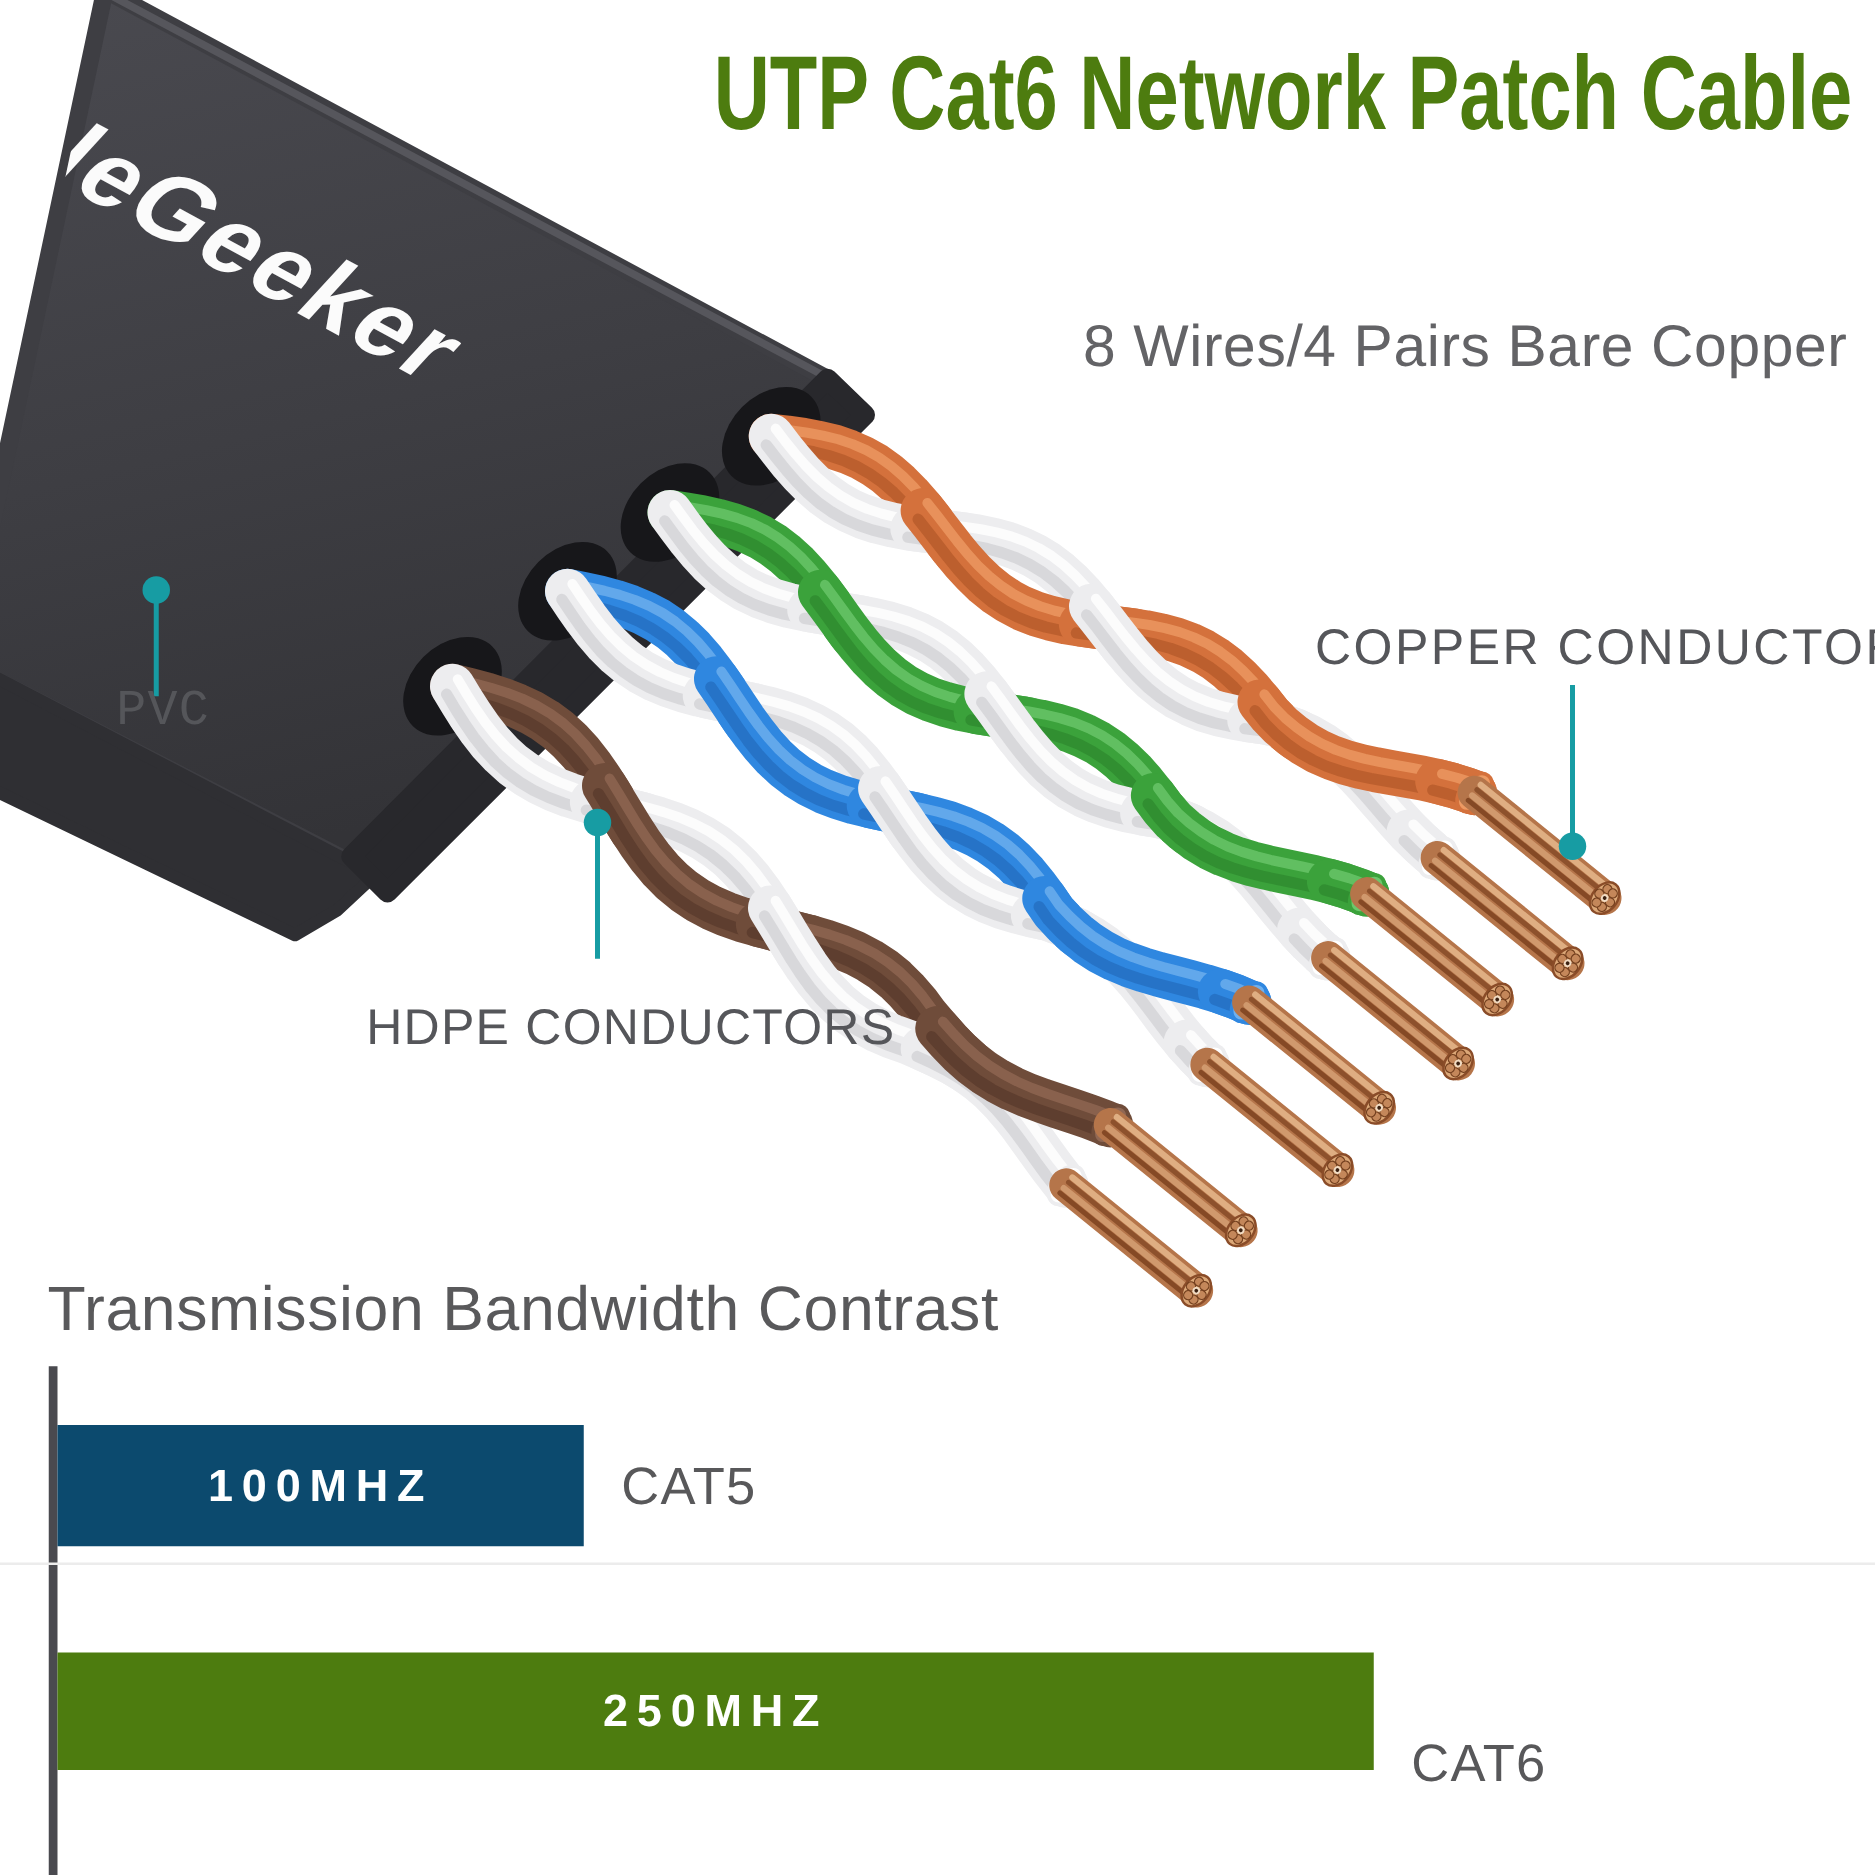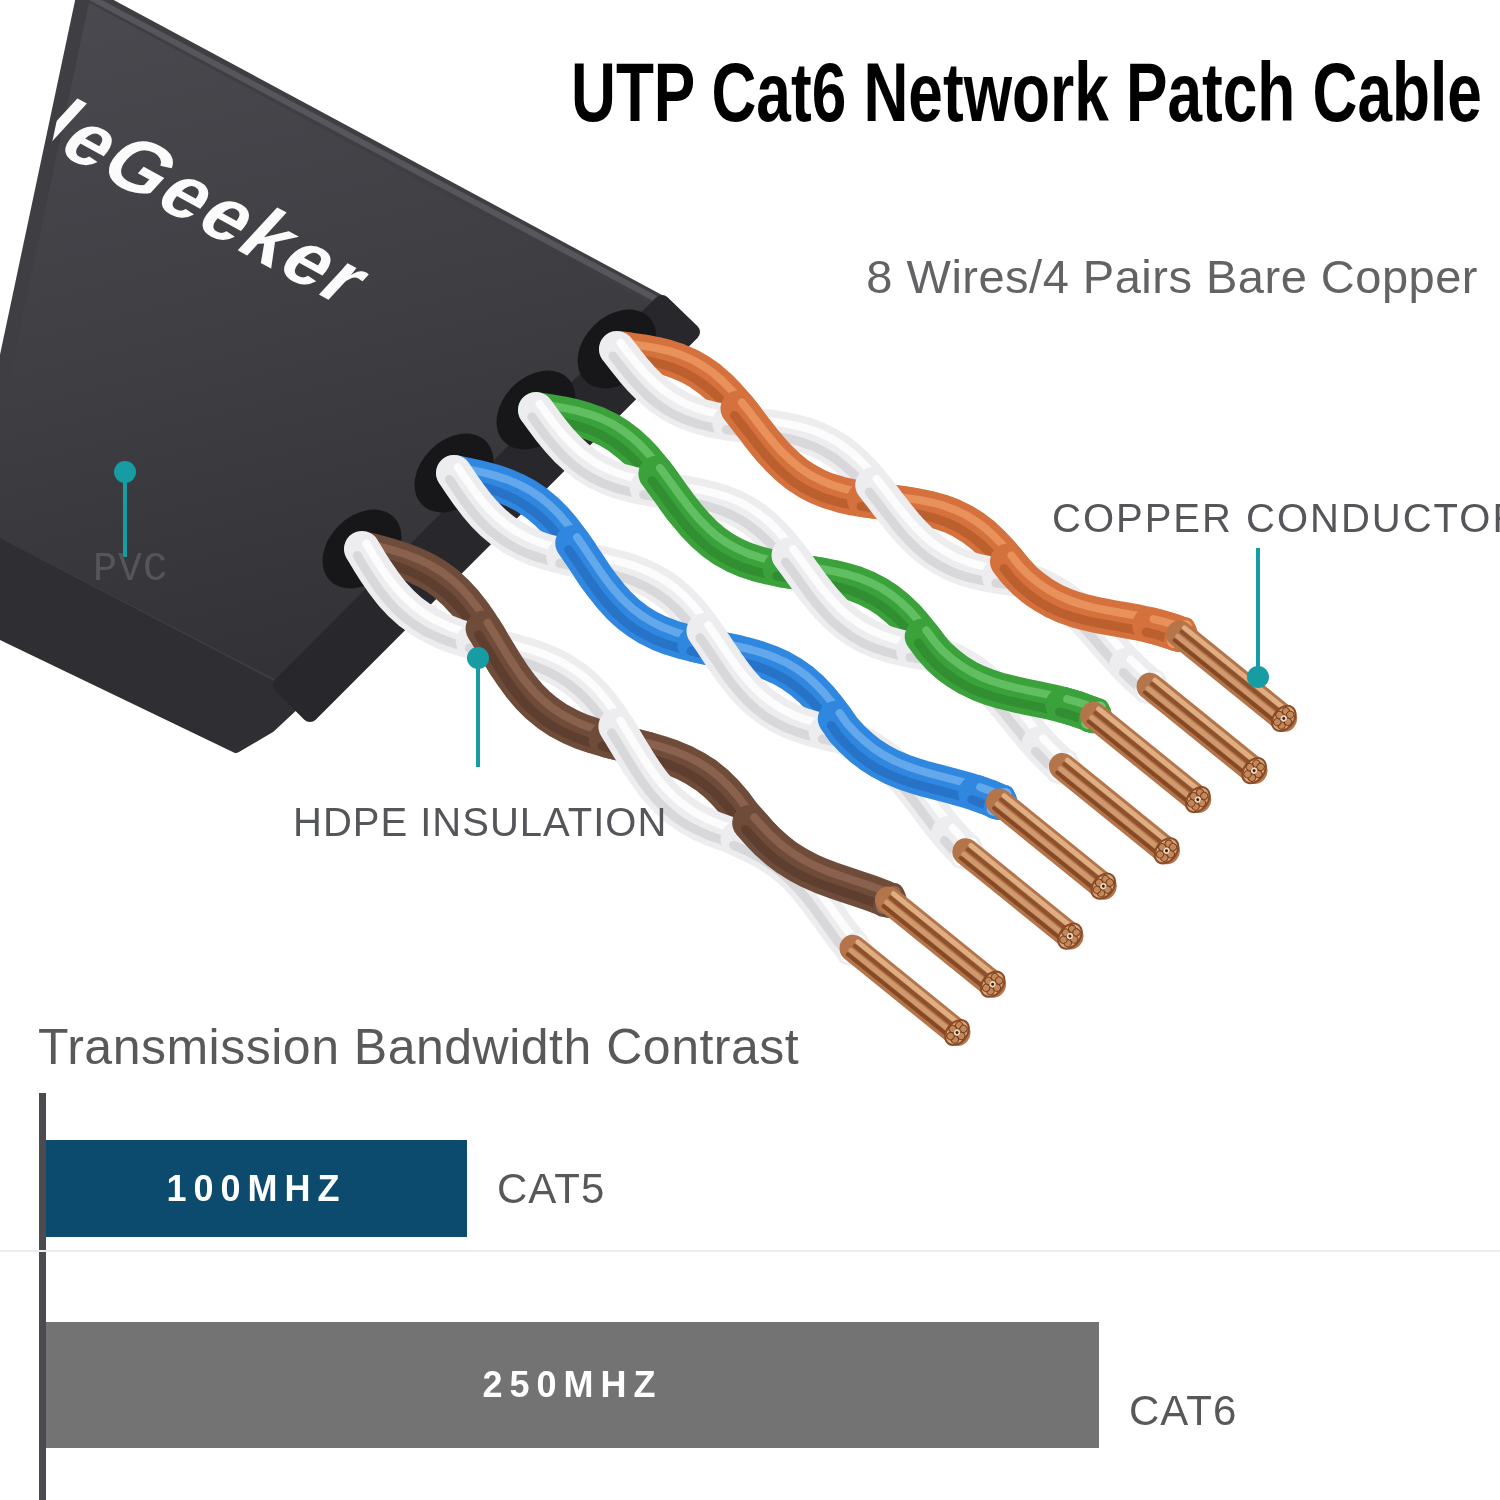--- a/index.html
+++ b/index.html
@@ -1,20 +1,20 @@
 <!DOCTYPE html>
 <html><head>
 <meta charset="utf-8">
 <style>
   html,body{margin:0;padding:0;background:#ffffff;}
   #stage{position:relative;width:1500px;height:1500px;background:#ffffff;overflow:hidden;
          font-family:"Liberation Sans","DejaVu Sans",sans-serif;}
   #cable-svg{position:absolute;left:0;top:0;width:1500px;height:1500px;}
-  .hdr-title{position:absolute;top:44px;right:18px;white-space:nowrap;
-             font-size:84px;font-weight:700;color:#000000;}
+  .hdr-title{position:absolute;top:26px;right:18px;white-space:nowrap;
+             font-size:84px;font-weight:700;color:#4d7c0f;}
   .hdr-title .squeeze{display:inline-block;transform:scaleX(.74);transform-origin:100% 50%;letter-spacing:0px;}
   .hdr-sub{position:absolute;top:201px;right:22px;white-space:nowrap;
            font-size:47px;font-weight:400;color:#636366;letter-spacing:.5px;margin-top:48px;}
   .callout-dot{position:absolute;width:22px;height:22px;border-radius:50%;background:#179CA3;}
   .callout-line{position:absolute;width:4px;background:#179CA3;}
   .lbl{position:absolute;color:#55565A;font-size:40px;letter-spacing:1px;white-space:nowrap;}
   .lbl.center{text-align:center;}
   .chart-title{position:absolute;left:38px;top:1018px;font-size:50px;color:#59595B;letter-spacing:.5px;}
   .axis{position:absolute;left:39px;top:1093px;width:7px;height:407px;background:#4A4A4F;}
   .divider{position:absolute;left:0;top:1250px;width:1500px;height:2px;background:#ECECEC;}
@@ -339,33 +339,33 @@
     <span class="squeeze">UTP Cat6 Network Patch Cable</span>
   </div>
   <div class="hdr-sub">8 Wires/4 Pairs Bare Copper</div>
 
   <div class="callout-dot" style="left:114px;top:461px;"></div>
   <div class="callout-line" style="left:123px;top:480px;height:77px;"></div>
   <div class="lbl" style="left:93px;top:547px;font-family:Liberation Mono, monospace;">PVC</div>
 
   <div class="callout-dot" style="left:467px;top:647px;"></div>
   <div class="callout-line" style="left:476px;top:666px;height:101px;"></div>
-  <div class="lbl center" style="left:293px;top:800px;width:360px;">HDPE INSULATION</div>
+  <div class="lbl center" style="left:293px;top:800px;width:360px;">HDPE CONDUCTORS</div>
 
   <div class="lbl" style="left:1052px;top:496px;letter-spacing:2px;">COPPER CONDUCTORS</div>
   <div class="callout-line" style="left:1256px;top:548px;height:120px;"></div>
   <div class="callout-dot" style="left:1247px;top:666px;"></div>
 
   <div class="chart-title">Transmission Bandwidth Contrast</div>
   <div class="axis"></div>
   <div class="divider"></div>
 
   <div class="bar" id="bar0" style="left: 46px; top: 1140px; height: 97px; width: 421px; background: #0c4a6e;">
     <span class="bar-label">100MHZ</span>
   </div>
   <div class="cat-label" id="cat0" style="top: 1165px; left: 497px;">CAT5</div>
 
-  <div class="bar" id="bar1" style="left: 46px; top: 1322px; height: 126px; width: 1053px; background: #737373;">
+  <div class="bar" id="bar1" style="left: 46px; top: 1322px; height: 94px; width: 1053px; background: #4d7c0f;">
     <span class="bar-label">250MHZ</span>
   </div>
   <div class="cat-label" id="cat1" style="top: 1349px; left: 1129px; margin-top: 38px;">CAT6</div>
 
 </div>
 
 </body></html>

